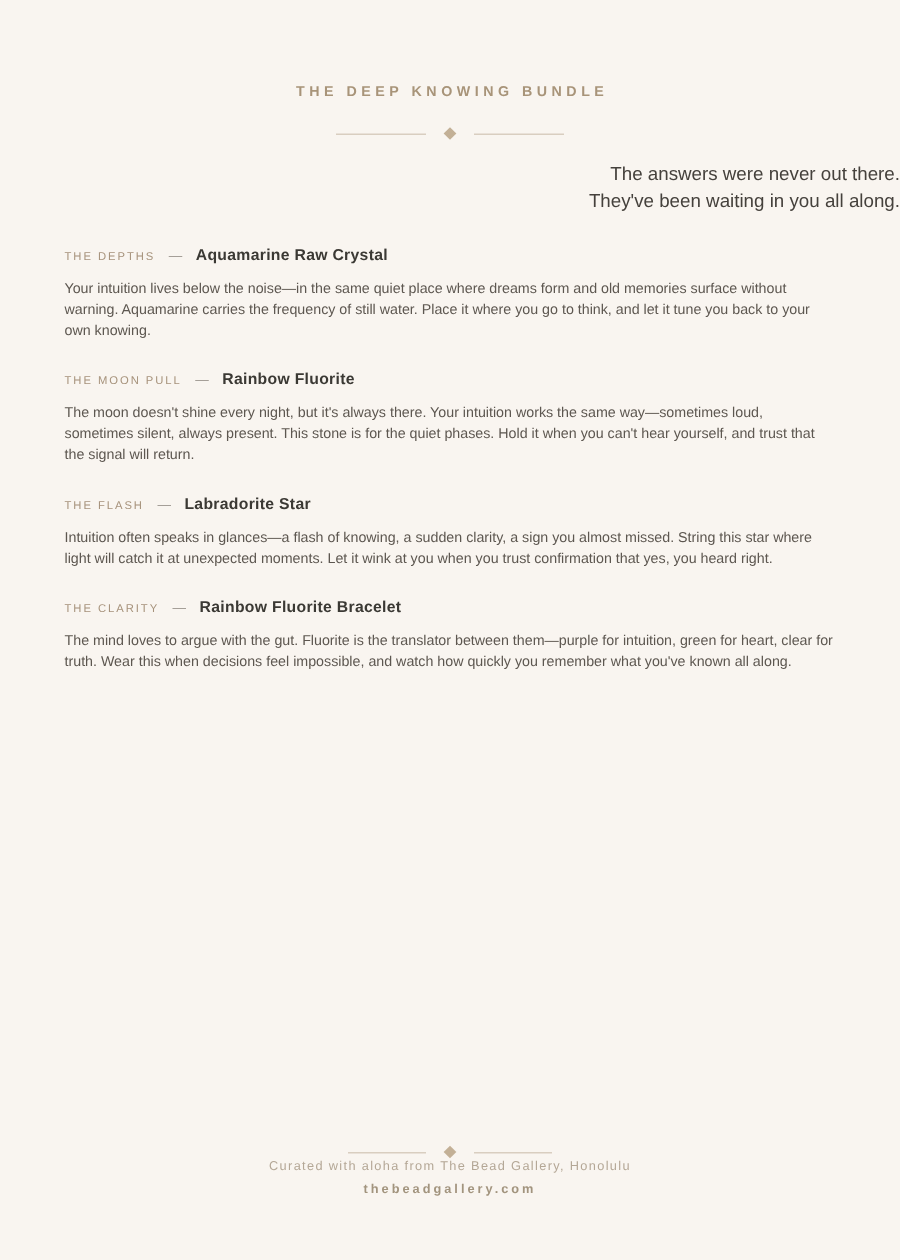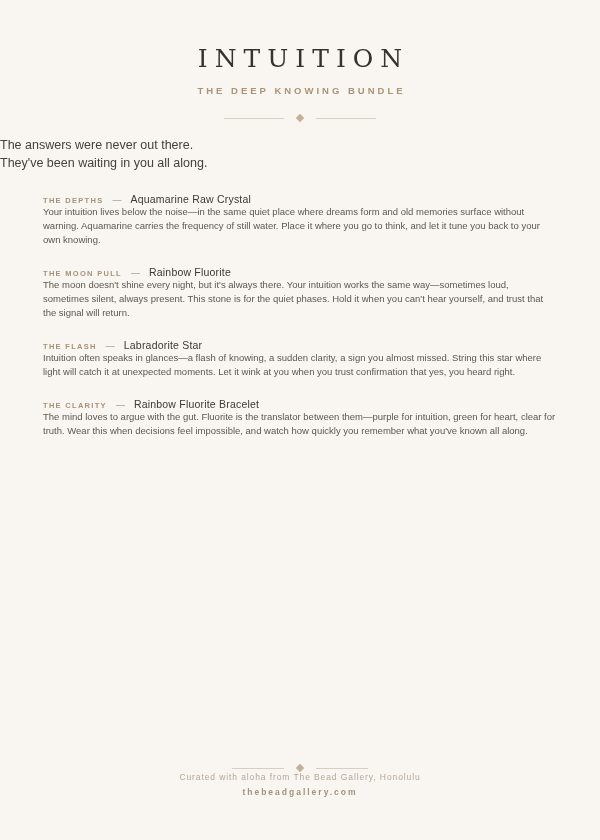--- a/index.html
+++ b/index.html
@@ -25,45 +25,44 @@
     letter-spacing: 3px; text-indent: 3px;
     color: #a89479;
     text-align: center;
   }
 
   .divider { display: flex; align-items: center; justify-content: center; gap: 13px; margin-top: 19px; }
   .divider .line { width: 60px; height: 1px; background: #d9cec0; }
   .divider .diamond { width: 6px; height: 6px; background: #c3b096; transform: rotate(45deg); }
   .divider--footer .line { width: 52px; }
 
-  .tagline { margin-top: 15px; font-size: 12.5px; line-height: 18px; color: #45413c; text-align: left; }
+  .tagline { margin-top: 15px; font-size: 12.5px; line-height: 18px; color: #45413c; text-align: right; }
 
   .sections { margin: 21px 43px 0 43px; }
   .section { margin-bottom: 19px; }
   .section-head { display: flex; align-items: baseline; }
   .section-label {
-    font-size: 7.5px; font-weight: 700;
+    font-size: 7.5px; font-weight: 400;
     letter-spacing: 1.3px; text-transform: uppercase;
     color: #a6927b;
   }
   .section-dash { margin: 0 9px; font-size: 9px; color: #9a948c; }
-  .section-item { font-size: 10.5px; font-weight: 400; color: #3b3934; letter-spacing: 0.2px; }
-  .section-body { margin-top: 0; font-size: 9.5px; line-height: 14px; color: #5d5750; }
+  .section-item { font-size: 10.5px; font-weight: 700; color: #3b3934; letter-spacing: 0.2px; }
+  .section-body { margin-top: 10px; font-size: 9.5px; line-height: 14px; color: #5d5750; }
 
   .footer { position: absolute; left: 0; right: 0; bottom: 43px; text-align: center; }
   .footer-line1 { margin-top: 1px; font-size: 8.5px; letter-spacing: 0.9px; color: #b4a796; }
   .footer-line2 { margin-top: 5px; font-size: 8.5px; font-weight: 600; letter-spacing: 2px; color: #a2947e; }
 </style>
 </head>
 <body>
 
 <div class="page">
 
   <div class="header">
-    <div class="title">INTUITION</div>
     <div class="subtitle">THE DEEP KNOWING BUNDLE</div>
     <div class="divider">
       <span class="line"></span>
       <span class="diamond"></span>
       <span class="line"></span>
     </div>
     <div class="tagline">
       <div>The answers were never out there.</div>
       <div>They've been waiting in you all along.</div>
     </div>

